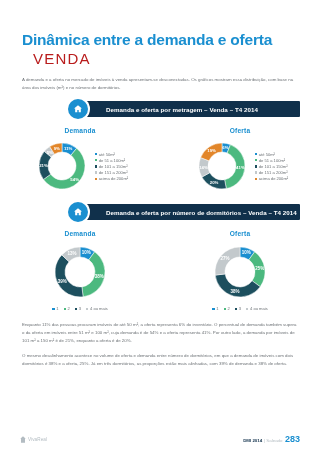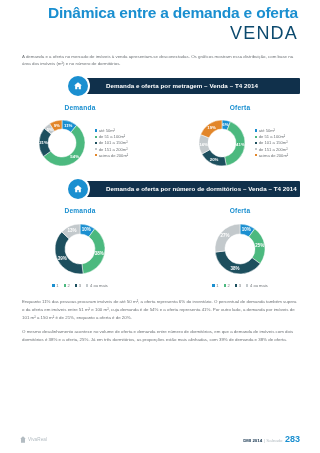--- a/index.html
+++ b/index.html
@@ -3,28 +3,28 @@
 <meta charset="utf-8">
 <style>
   html,body{margin:0;padding:0;}
   body{
     width:320px;height:453px;background:#ffffff;
     font-family:"Liberation Sans",sans-serif;
     color:#4b4b4b;overflow:hidden;position:relative;
   }
   .page{position:relative;width:320px;height:453px;padding:0;box-sizing:border-box;}
 
-  .title-block{padding:4px 22px 0 22px;text-align:right;}
+  .title-block{padding:31px 22px 0 22px;}
   .h1{
     font-size:15.5px;font-weight:bold;color:#1a8fd0;letter-spacing:-0.2px;
     line-height:1.15;margin:0;
   }
   .h2{
-    font-size:18px;font-weight:normal;color:#0c4a6e;letter-spacing:1.2px;
-    margin:1px 0 0 0;line-height:1.15;
+    font-size:15px;font-weight:normal;color:#b91c1c;letter-spacing:1.2px;
+    margin:1px 0 0 11px;line-height:1.15;
   }
 
   .intro{
     margin:9px 22px 0 22px;font-size:4.4px;line-height:1.75;color:#6d7276;
     text-align:left;
   }
 
   
   .banner-wrap{position:relative;margin-top:10px;height:20px;}
   .banner{

